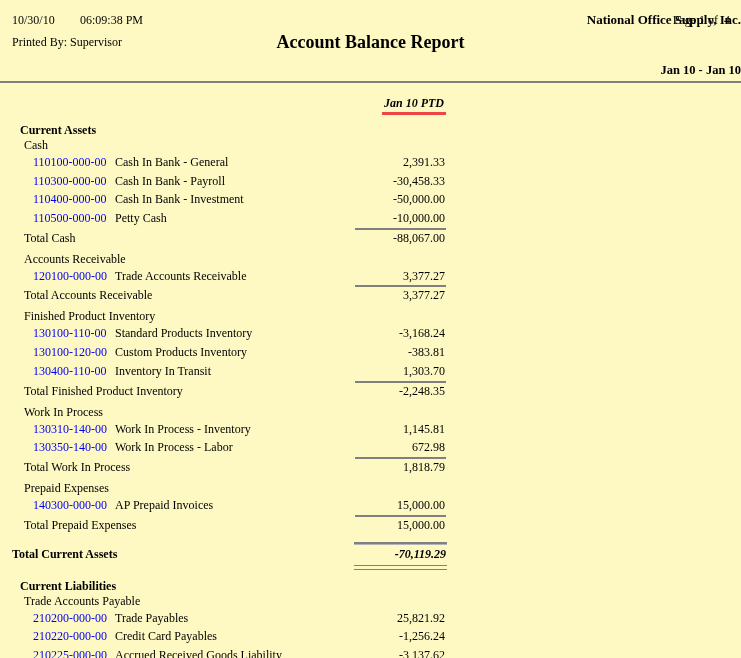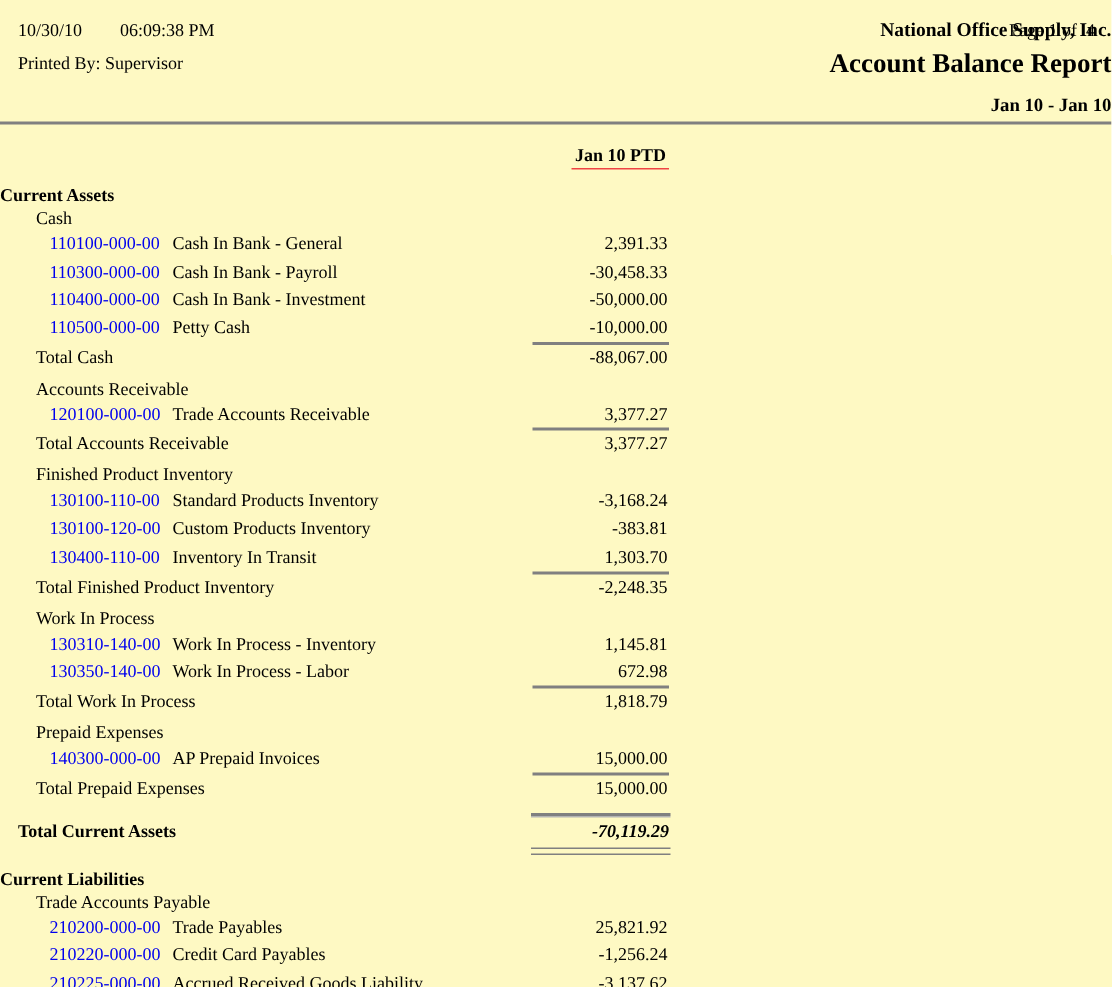--- a/index.html
+++ b/index.html
@@ -10,34 +10,34 @@
   }
   .page { position:relative; width:741px; height:658px; background:#fef9c3; }
 
   
   .hdr-date   { position:absolute; left:12px;  top:13px; font-size:12px; }
   .hdr-time   { position:absolute; left:80px;  top:13px; font-size:12px; }
   .hdr-company{ position:absolute; left:0; top:12px; width:741px; text-align:right;
                 font-weight:bold; font-size:13px; }
   .hdr-page   { position:absolute; right:11px; top:13px; font-size:12px; white-space:pre; }
   .hdr-printedby { position:absolute; left:12px; top:35px; font-size:12px; }
-  .hdr-title  { position:absolute; left:0; top:32px; width:741px; text-align:right;
+  .hdr-title  { position:absolute; left:0; top:32px; width:741px; text-align:center;
                 font-weight:bold; font-size:18px; }
   .hdr-period { position:absolute; left:0; top:63px; width:741px; text-align:right;
                 font-weight:bold; font-size:12.5px; }
   .hdr-rule   { position:absolute; left:0; top:81px; width:741px; height:2px;
                 background:var(--rule,#808080); }
   .col-header { position:absolute; left:0; top:96px; width:446px; text-align:right;
                 font-weight:bold; font-size:12px; }
-  .col-header .ul { display:inline-block; border-bottom:1px solid #ef4444; padding:0 2px 1px 2px; }
+  .col-header .ul { display:inline-block; border-bottom:3px solid #ef4444; padding:0 2px 1px 2px;font-style:italic; }
 
   
   main { position:absolute; left:0; top:116px; width:741px; }
   .section-title { margin-top:6px; height:16px; line-height:16px; font-weight:bold;
-                   font-size:12px; padding-left:0; }
+                   font-size:12px; padding-left:20px; }
   .group { margin-top:5px; }
   .section-title + .group { margin-top:0; }
   .group-title { height:15px; line-height:15px; font-size:12px; padding-left:24px; }
 
   .row { position:relative; height:18.7px; font-size:12px; }
   .acct { position:absolute; left:33px; top:0; line-height:18.7px;
           color:var(--acct,#0000EE); cursor:pointer; }
   .desc { position:absolute; left:115px; top:0; line-height:18.7px; }
   .amt  { position:absolute; left:0; top:0; width:445px; text-align:right; line-height:18.7px; }
 

